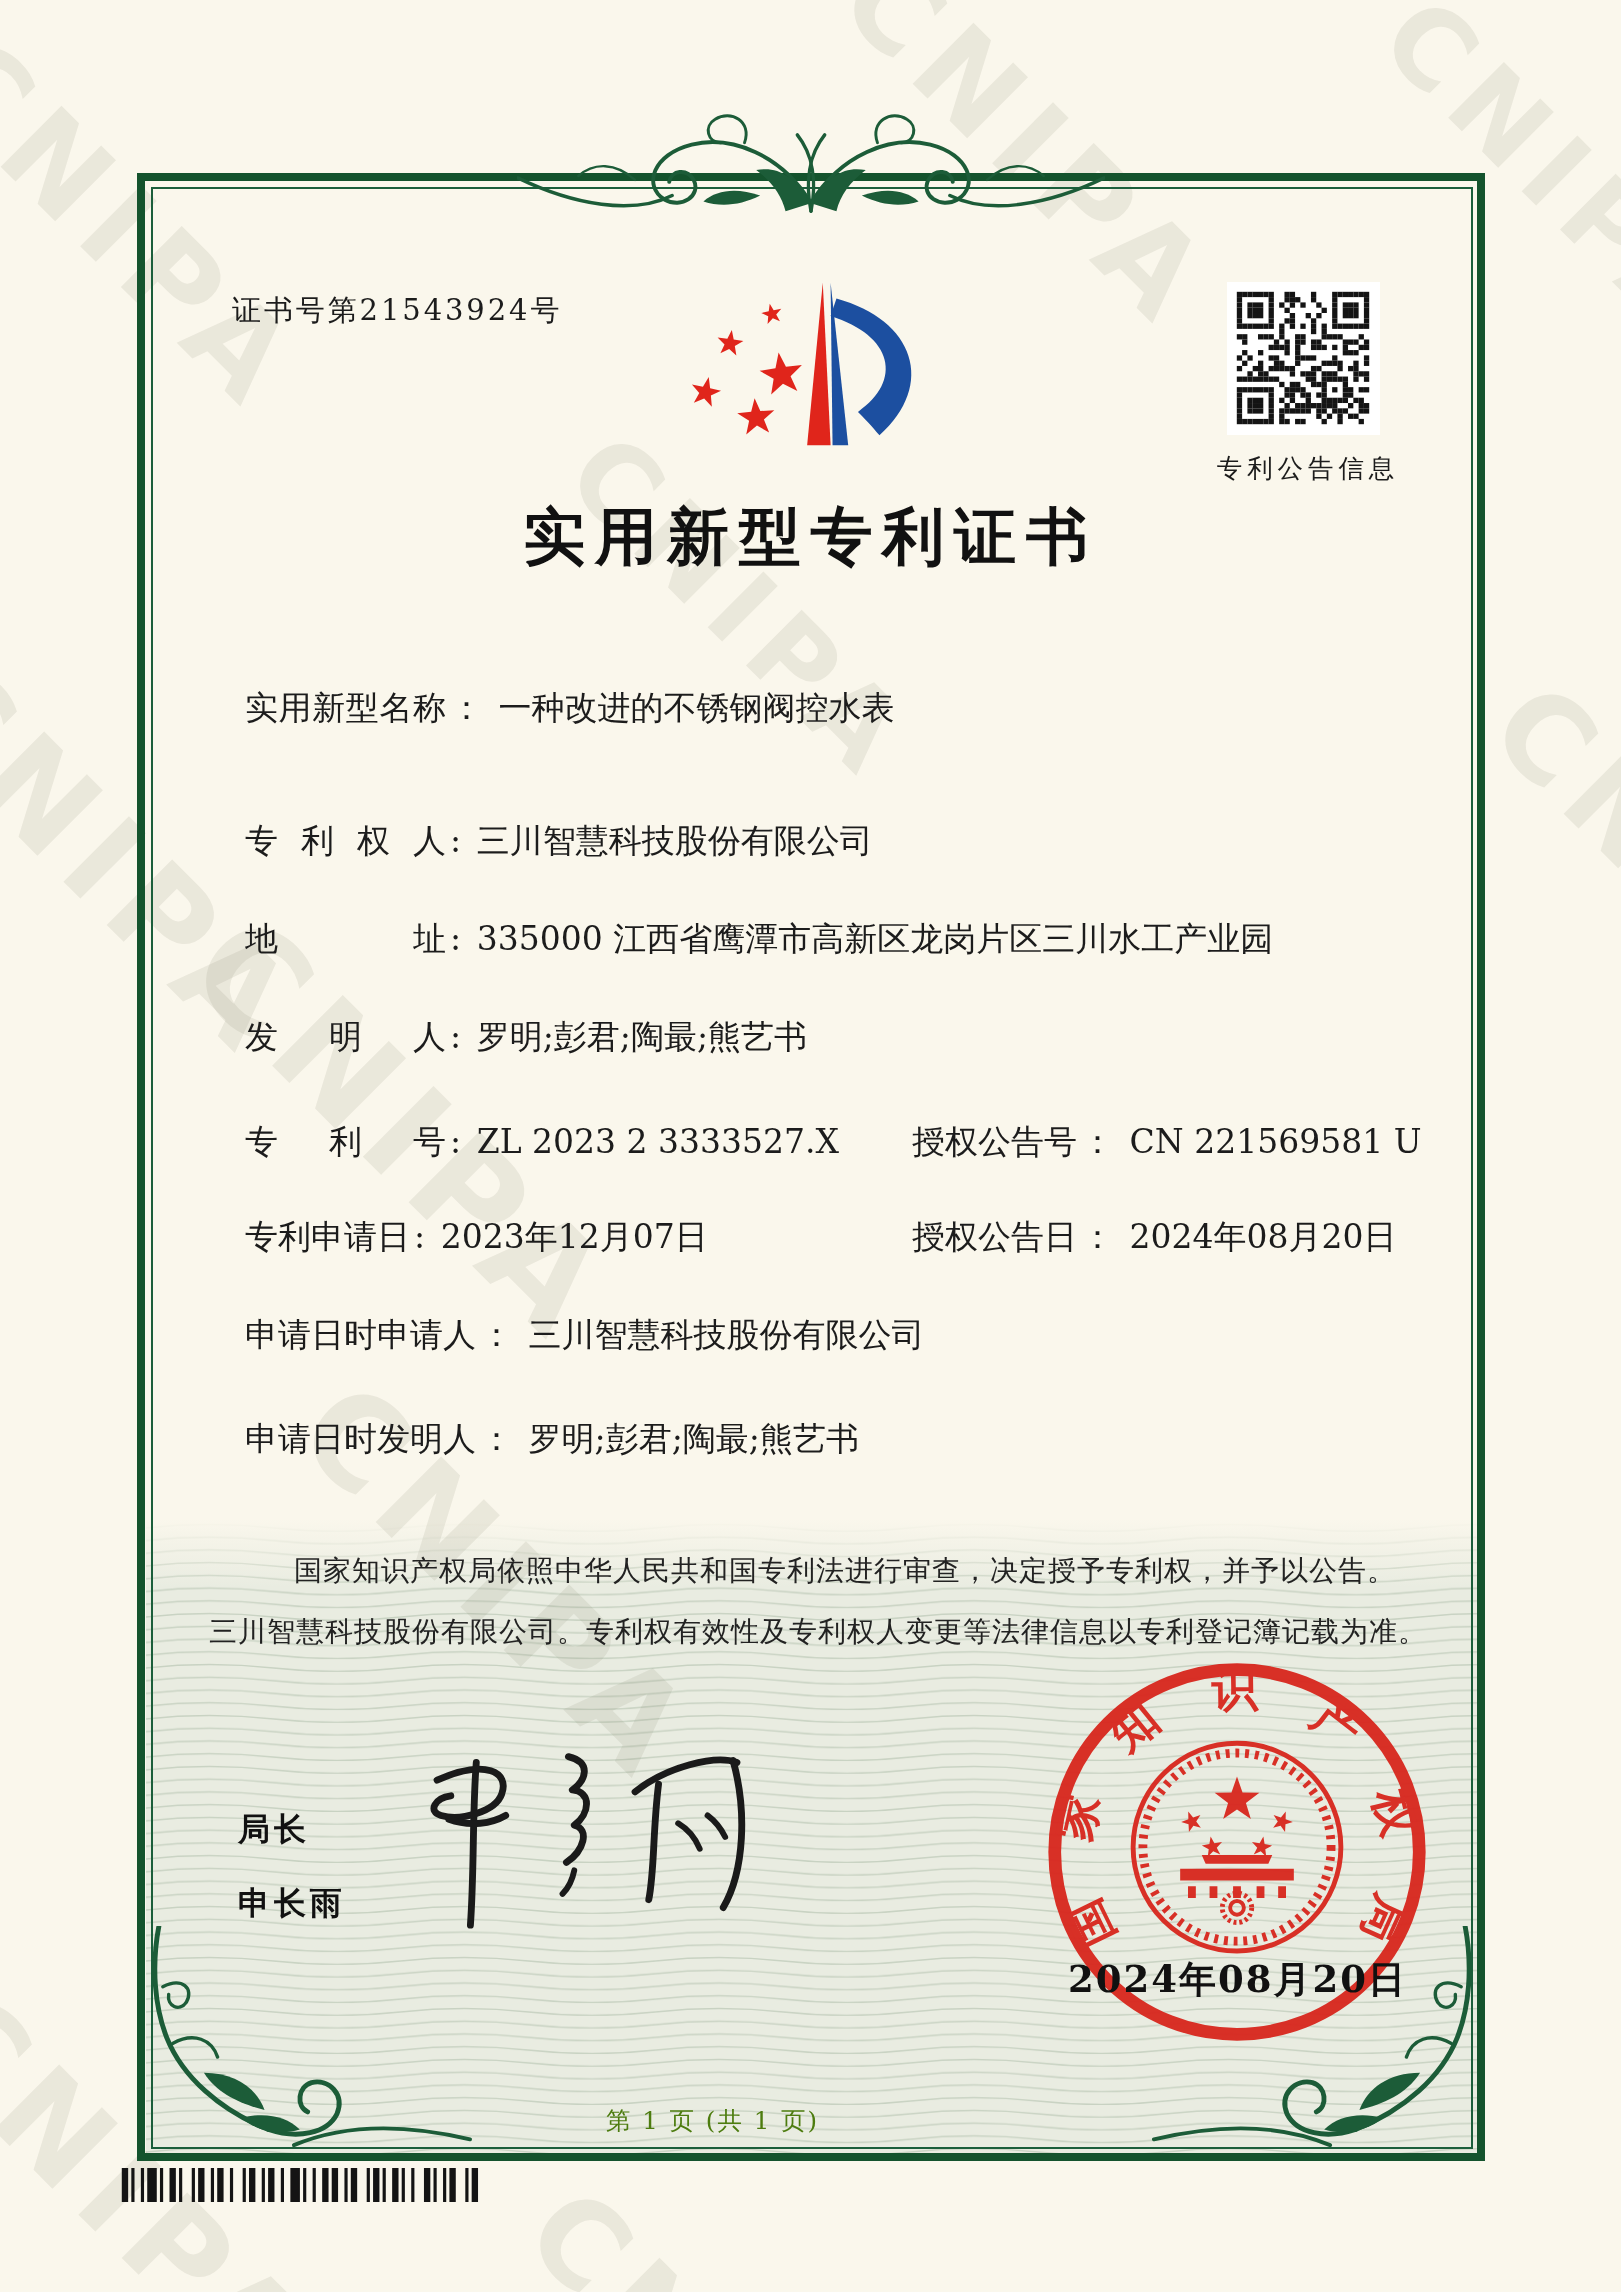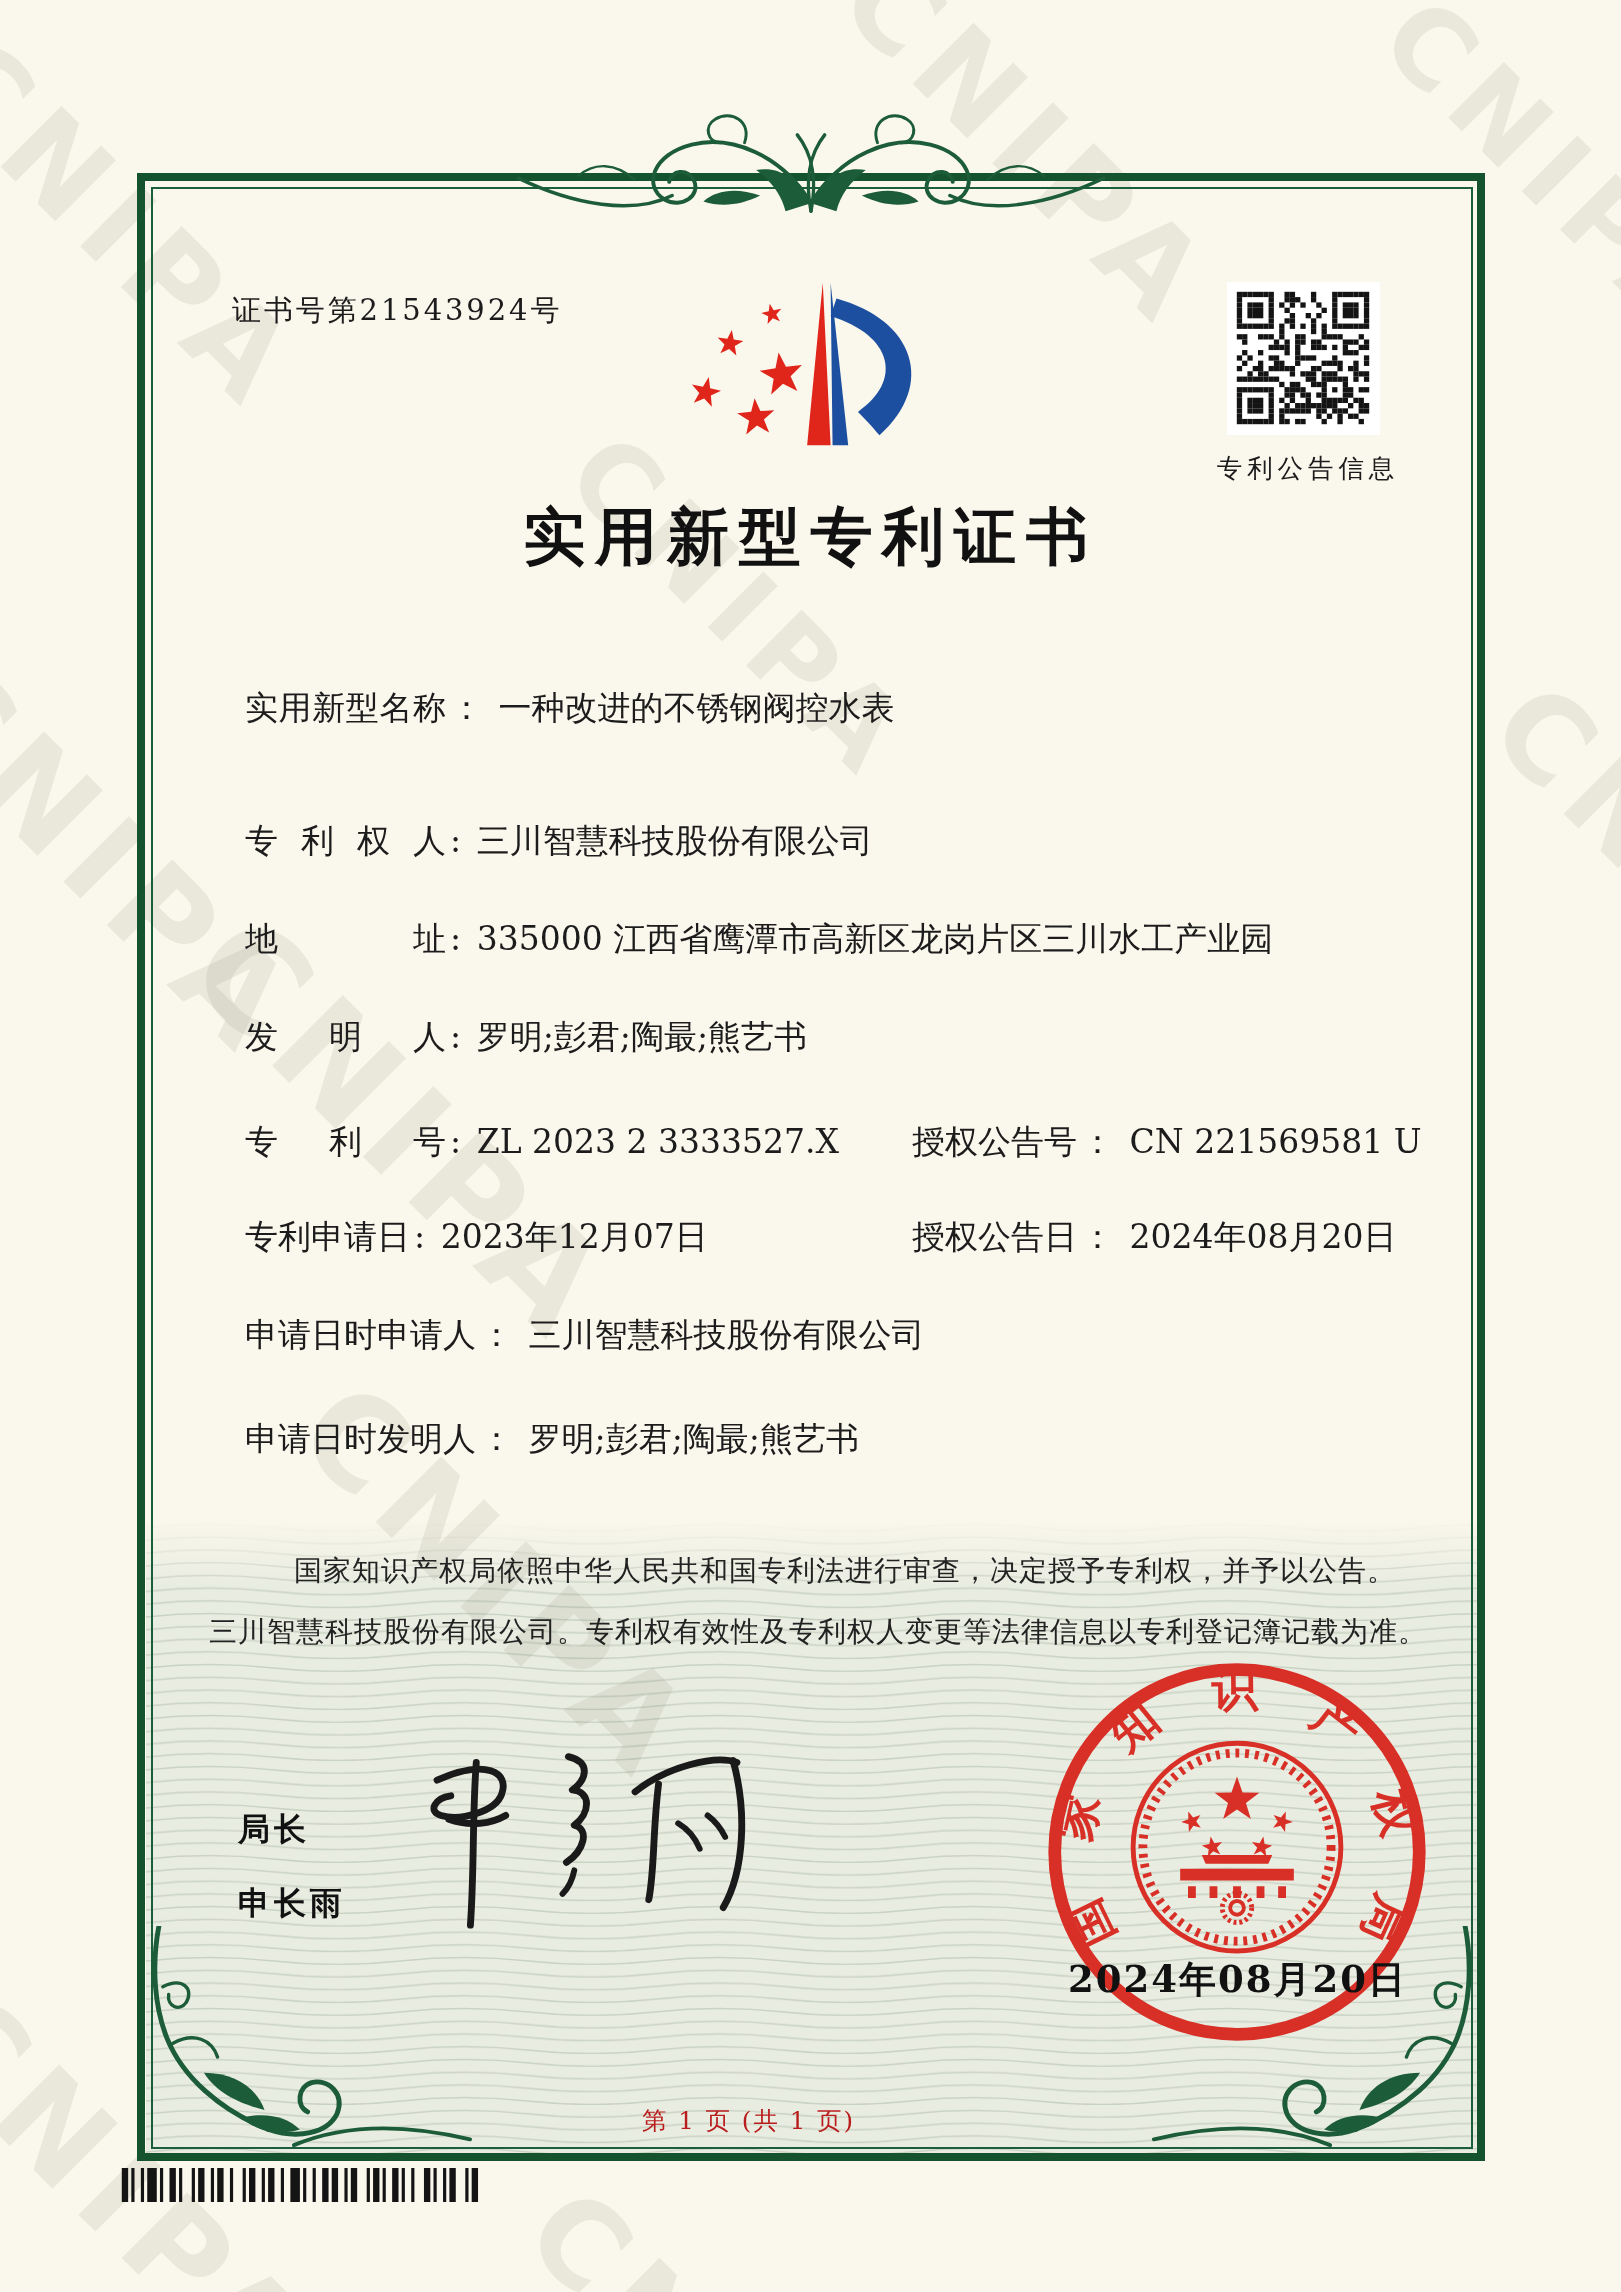--- a/index.html
+++ b/index.html
@@ -33,21 +33,21 @@
   .val{margin-left:5.9px;}
   .para{position:absolute;font-size:28px;color:#222;letter-spacing:1px;z-index:5;white-space:nowrap;
       font-family:"DejaVu Serif","Liberation Serif",serif;}
   .director{position:absolute;left:238px;font-size:32px;font-weight:600;color:#111;z-index:6;
       font-family:"DejaVu Sans","Liberation Sans",sans-serif;letter-spacing:3.9px;text-align:right;}
   .sig{position:absolute;left:392px;top:1733px;z-index:6;}
   .seal{position:absolute;left:1041px;top:1656px;z-index:6;opacity:0.95;}
   .seal-date{position:absolute;left:1056px;top:1955px;width:363px;text-align:center;
       font-size:37px;font-weight:bold;letter-spacing:2px;color:#111;z-index:7;}
   .footer{position:absolute;left:0;top:2104px;width:1425px;text-align:center;
-      font-size:24.5px;color:#b91c1c;z-index:5;letter-spacing:2px;padding-left:36px;}
+      font-size:24.5px;color:#4d7c0f;z-index:5;letter-spacing:2px;}
   .barcode{position:absolute;left:120px;top:2168px;z-index:5;}
 </style>
 </head>
 <body>
 
 <svg width="0" height="0" style="position:absolute" aria-hidden="true">
   <defs>
     <path id="star" d="M0,-10 L2.35,-3.24 L9.51,-3.09 L3.8,1.24 L5.88,8.09 L0,4 L-5.88,8.09 L-3.8,1.24 L-9.51,-3.09 L-2.35,-3.24 Z"></path>
   </defs>
 </svg>

